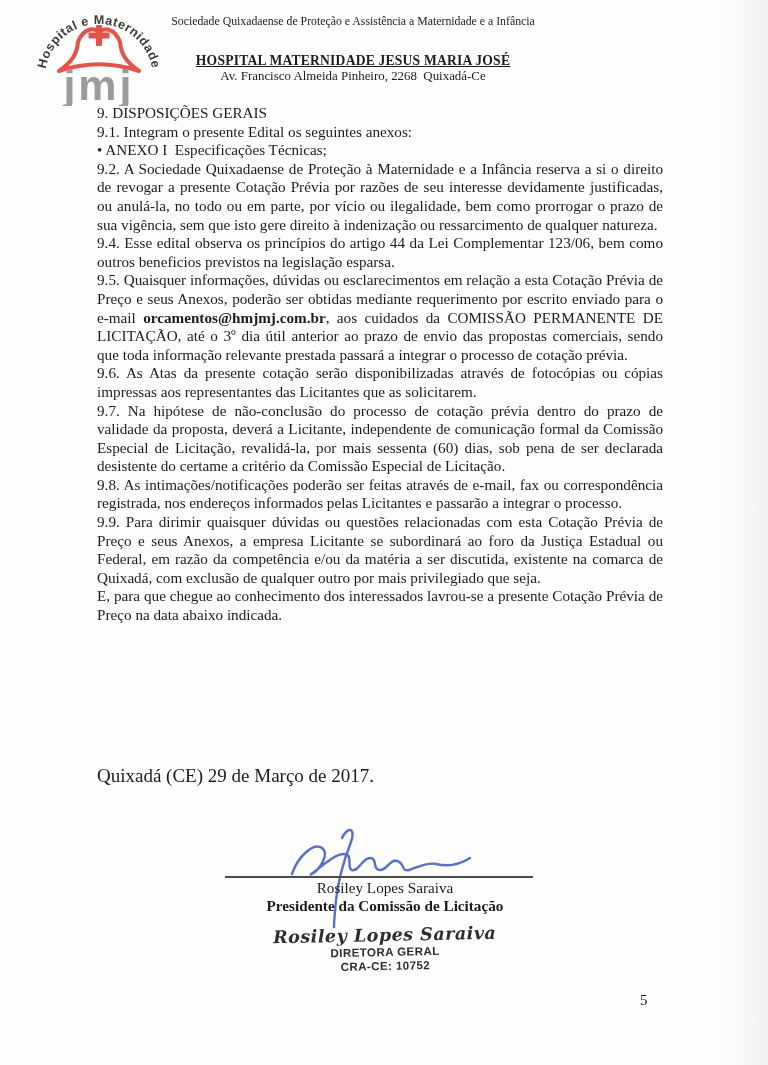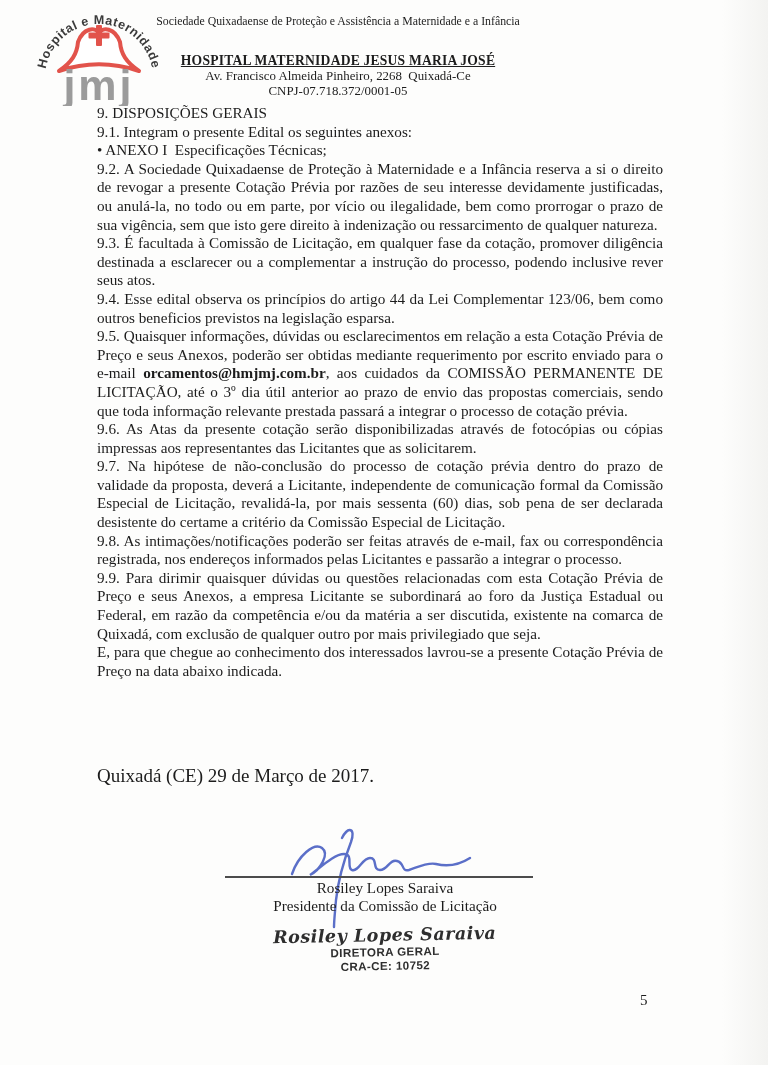--- a/index.html
+++ b/index.html
@@ -12,21 +12,21 @@
   }
   .page{
     position:relative;
     width:768px;height:1065px;
     background:linear-gradient(90deg,#fdfdfc 0%, #fdfdfc 94%, #f3f3f1 100%);
     overflow:hidden;
   }
   
   .logo{position:absolute;left:26px;top:2px;width:150px;height:104px;}
   .header-text{
-    position:absolute;left:147px;top:14px;width:382px;
+    position:absolute;left:162px;top:14px;width:382px;
     text-align:center;color:#1d1d1d;
   }
   .header-text .hline{white-space:pre-wrap;}
   .h-org{font-size:11.8px;line-height:15px;}
   .h-title{font-size:13.6px;font-weight:bold;text-decoration:underline;line-height:16px;letter-spacing:.2px;margin-top:24px;}
   .h-addr,.h-phone,.h-cnpj{font-size:12.9px;line-height:15px;}
   
   .doc-body{
     position:absolute;left:97px;top:104px;width:566px;
     font-size:15.2px;line-height:18.6px;
@@ -44,21 +44,21 @@
   }
   
   .sig-ink{position:absolute;left:258px;top:820px;width:240px;height:112px;pointer-events:none;}
   .sig-rule{position:absolute;left:225px;top:876px;width:308px;height:1.6px;background:#4c4c4c;}
   .sig-name{
     position:absolute;left:230px;top:879px;width:310px;
     text-align:center;font-size:15.2px;
   }
   .sig-title{
     position:absolute;left:200px;top:897px;width:370px;
-    text-align:center;font-size:15.2px;font-weight:normal;
+    text-align:center;font-size:15.2px;font-weight:bold;
   }
   .stamp{
     position:absolute;left:235px;top:926px;width:300px;
     text-align:center;color:#2e2e2e;
     transform:rotate(-1.2deg);
   }
   .stamp-name{
     font-family:"DejaVu Serif", serif;
     font-style:italic;font-weight:bold;
     font-size:17.5px;line-height:19px;letter-spacing:.5px;
@@ -92,29 +92,27 @@
         <rect x="62.5" y="30.5" width="21" height="6" rx="1"></rect>
       </g>
     </g>
     <text x="73" y="98" text-anchor="middle" font-family="Liberation Sans, sans-serif" font-size="43" font-weight="bold" fill="#9b9b9b" letter-spacing="3">jmj</text>
   </svg>
 
   <div class="header-text">
     <div class="hline h-org">Sociedade Quixadaense de Proteção e Assistência a Maternidade e a Infância</div>
     <div class="hline h-title">HOSPITAL MATERNIDADE JESUS MARIA JOSÉ</div>
     <div class="hline h-addr">Av. Francisco Almeida Pinheiro, 2268  Quixadá-Ce</div>
-    <div class="hline h-cnpj">CNPJ-07.718.372/0001-05</div>
   </div>
 
   <div class="doc-body">
       <p class="para"><span>9. DISPOSIÇÕES GERAIS</span></p>
       <p class="para"><span>9.1. Integram o presente Edital os seguintes anexos:</span></p>
       <p class="para"><span>• ANEXO I  Especificações Técnicas;</span></p>
       <p class="para"><span>9.2. A Sociedade Quixadaense de Proteção à Maternidade e a Infância reserva a si o direito de revogar a presente Cotação Prévia por razões de seu interesse devidamente justificadas, ou anulá-la, no todo ou em parte, por vício ou ilegalidade, bem como prorrogar o prazo de sua vigência, sem que isto gere direito à indenização ou ressarcimento de qualquer natureza.</span></p>
-      <p class="para"><span>9.3. É facultada à Comissão de Licitação, em qualquer fase da cotação, promover diligência destinada a esclarecer ou a complementar a instrução do processo, podendo inclusive rever seus atos.</span></p>
       <p class="para"><span>9.4. Esse edital observa os princípios do artigo 44 da Lei Complementar 123/06, bem como outros beneficios previstos na legislação esparsa.</span></p>
       <p class="para"><span>9.5. Quaisquer informações, dúvidas ou esclarecimentos em relação a esta Cotação Prévia de Preço e seus Anexos, poderão ser obtidas mediante requerimento por escrito enviado para o e-mail </span><b>orcamentos@hmjmj.com.br</b><span>, aos cuidados da COMISSÃO PERMANENTE DE LICITAÇÃO, até o 3º dia útil anterior ao prazo de envio das propostas comerciais, sendo que toda informação relevante prestada passará a integrar o processo de cotação prévia.</span></p>
       <p class="para"><span>9.6. As Atas da presente cotação serão disponibilizadas através de fotocópias ou cópias impressas aos representantes das Licitantes que as solicitarem.</span></p>
       <p class="para"><span>9.7. Na hipótese de não-conclusão do processo de cotação prévia dentro do prazo de validade da proposta, deverá a Licitante, independente de comunicação formal da Comissão Especial de Licitação, revalidá-la, por mais sessenta (60) dias, sob pena de ser declarada desistente do certame a critério da Comissão Especial de Licitação.</span></p>
       <p class="para"><span>9.8. As intimações/notificações poderão ser feitas através de e-mail, fax ou correspondência registrada, nos endereços informados pelas Licitantes e passarão a integrar o processo.</span></p>
       <p class="para"><span>9.9. Para dirimir quaisquer dúvidas ou questões relacionadas com esta Cotação Prévia de Preço e seus Anexos, a empresa Licitante se subordinará ao foro da Justiça Estadual ou Federal, em razão da competência e/ou da matéria a ser discutida, existente na comarca de Quixadá, com exclusão de qualquer outro por mais privilegiado que seja.</span></p>
       <p class="para"><span>E, para que chegue ao conhecimento dos interessados lavrou-se a presente Cotação Prévia de Preço na data abaixo indicada.</span></p>
     </div>
 
   <div class="dateline">Quixadá (CE) 29 de Março de 2017.</div>

